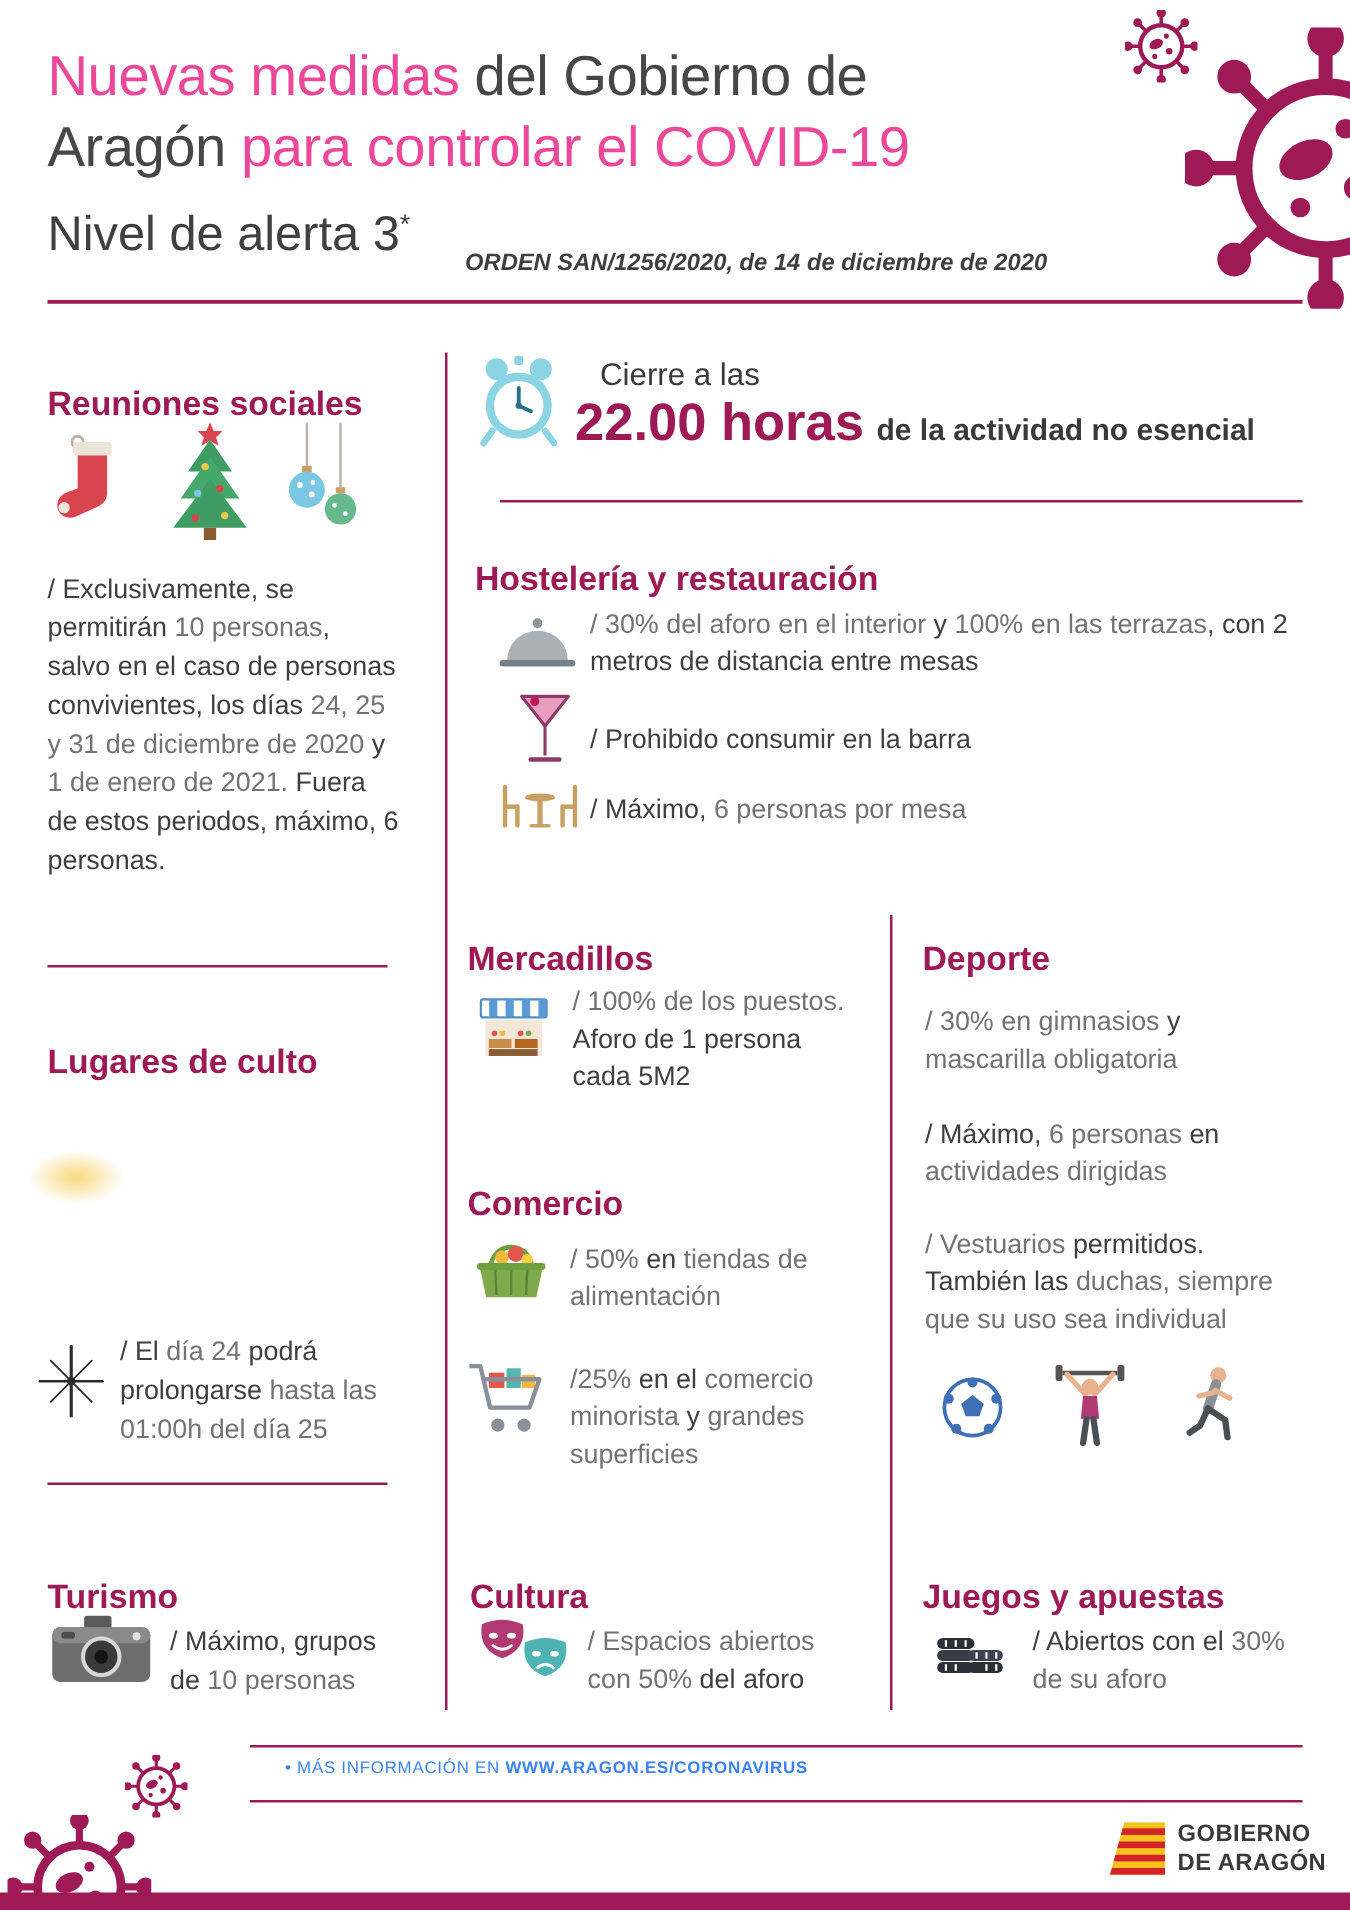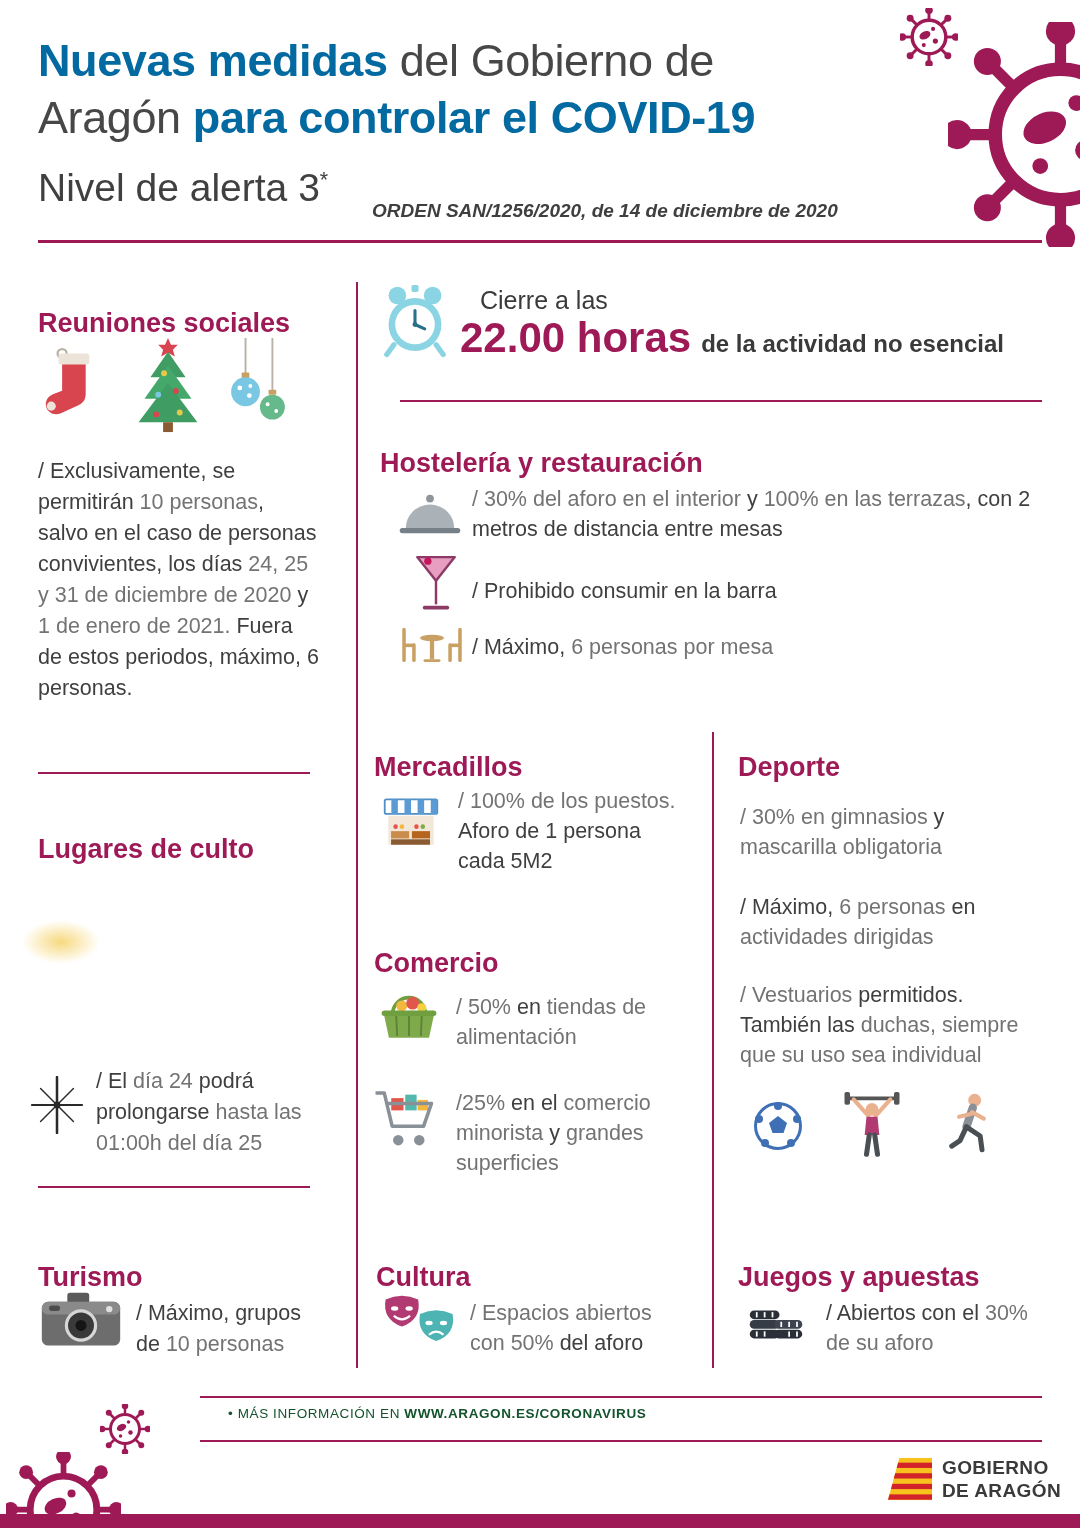--- a/index.html
+++ b/index.html
@@ -5,29 +5,29 @@
   html,body{margin:0;padding:0;background:#fff}
   .page{position:relative;width:1080px;height:1528px;background:#fff;overflow:hidden;
         font-family:"Liberation Sans",sans-serif;color:#3f3f3f}
   .hrule{position:absolute;background:#9e1a56}
   .vrule{position:absolute;background:#9e1a56;width:2px}
   .sec-heading{position:absolute;font-size:27px;font-weight:700;color:#9e1a56;white-space:nowrap}
   .rich{position:absolute;font-size:21.5px;line-height:30px;color:#3f3f3f}
   .rich .b{font-weight:400;color:#737373}
   .lh31{line-height:31px}
   .title{position:absolute;left:38px;top:32px;width:860px;font-size:45px;line-height:57px;color:#474747;letter-spacing:-0.4px}
-  .title .acc{color:#0369a1;font-weight:700}
+  .title .acc{color:#ec4899;font-weight:400}
   .alert{position:absolute;left:38px;top:166px;font-size:39px;color:#404040}
   .alert sup{font-size:55%}
   .orden{position:absolute;left:372px;top:200px;font-size:19px;font-style:italic;font-weight:700;color:#3f3f3f}
   .cierre1{position:absolute;left:480px;top:286px;font-size:25px;font-weight:400;color:#3a3a3a}
   .cierre2{position:absolute;left:460px;top:314px;display:flex;align-items:baseline;gap:10px;white-space:nowrap}
   .cierre2 .time{font-size:42px;font-weight:700;color:#9e1a56}
   .cierre2 .suffix{font-size:24px;font-weight:700;color:#3a3a3a}
-  .footer-info{position:absolute;left:228px;top:1406px;font-size:13.5px;letter-spacing:0.6px;color:#14532d;white-space:nowrap}
+  .footer-info{position:absolute;left:228px;top:1406px;font-size:13.5px;letter-spacing:0.6px;color:#3b82f6;white-space:nowrap}
   .footer-info .b{font-weight:700}
   .logo-text{position:absolute;left:942px;top:1456px;font-size:19px;font-weight:700;line-height:23px;color:#3a3a3a;letter-spacing:0.4px}
   .icon{position:absolute}
   .glow{position:absolute;background:radial-gradient(ellipse at center,rgba(247,215,120,0.95) 0%,rgba(247,215,120,0) 70%)}
   .bottom-bar{position:absolute;left:0;top:1514px;width:1080px;height:14px;background:#9e1a56;z-index:5}
 </style>
 </head>
 <body>
 
 <div class="page">

